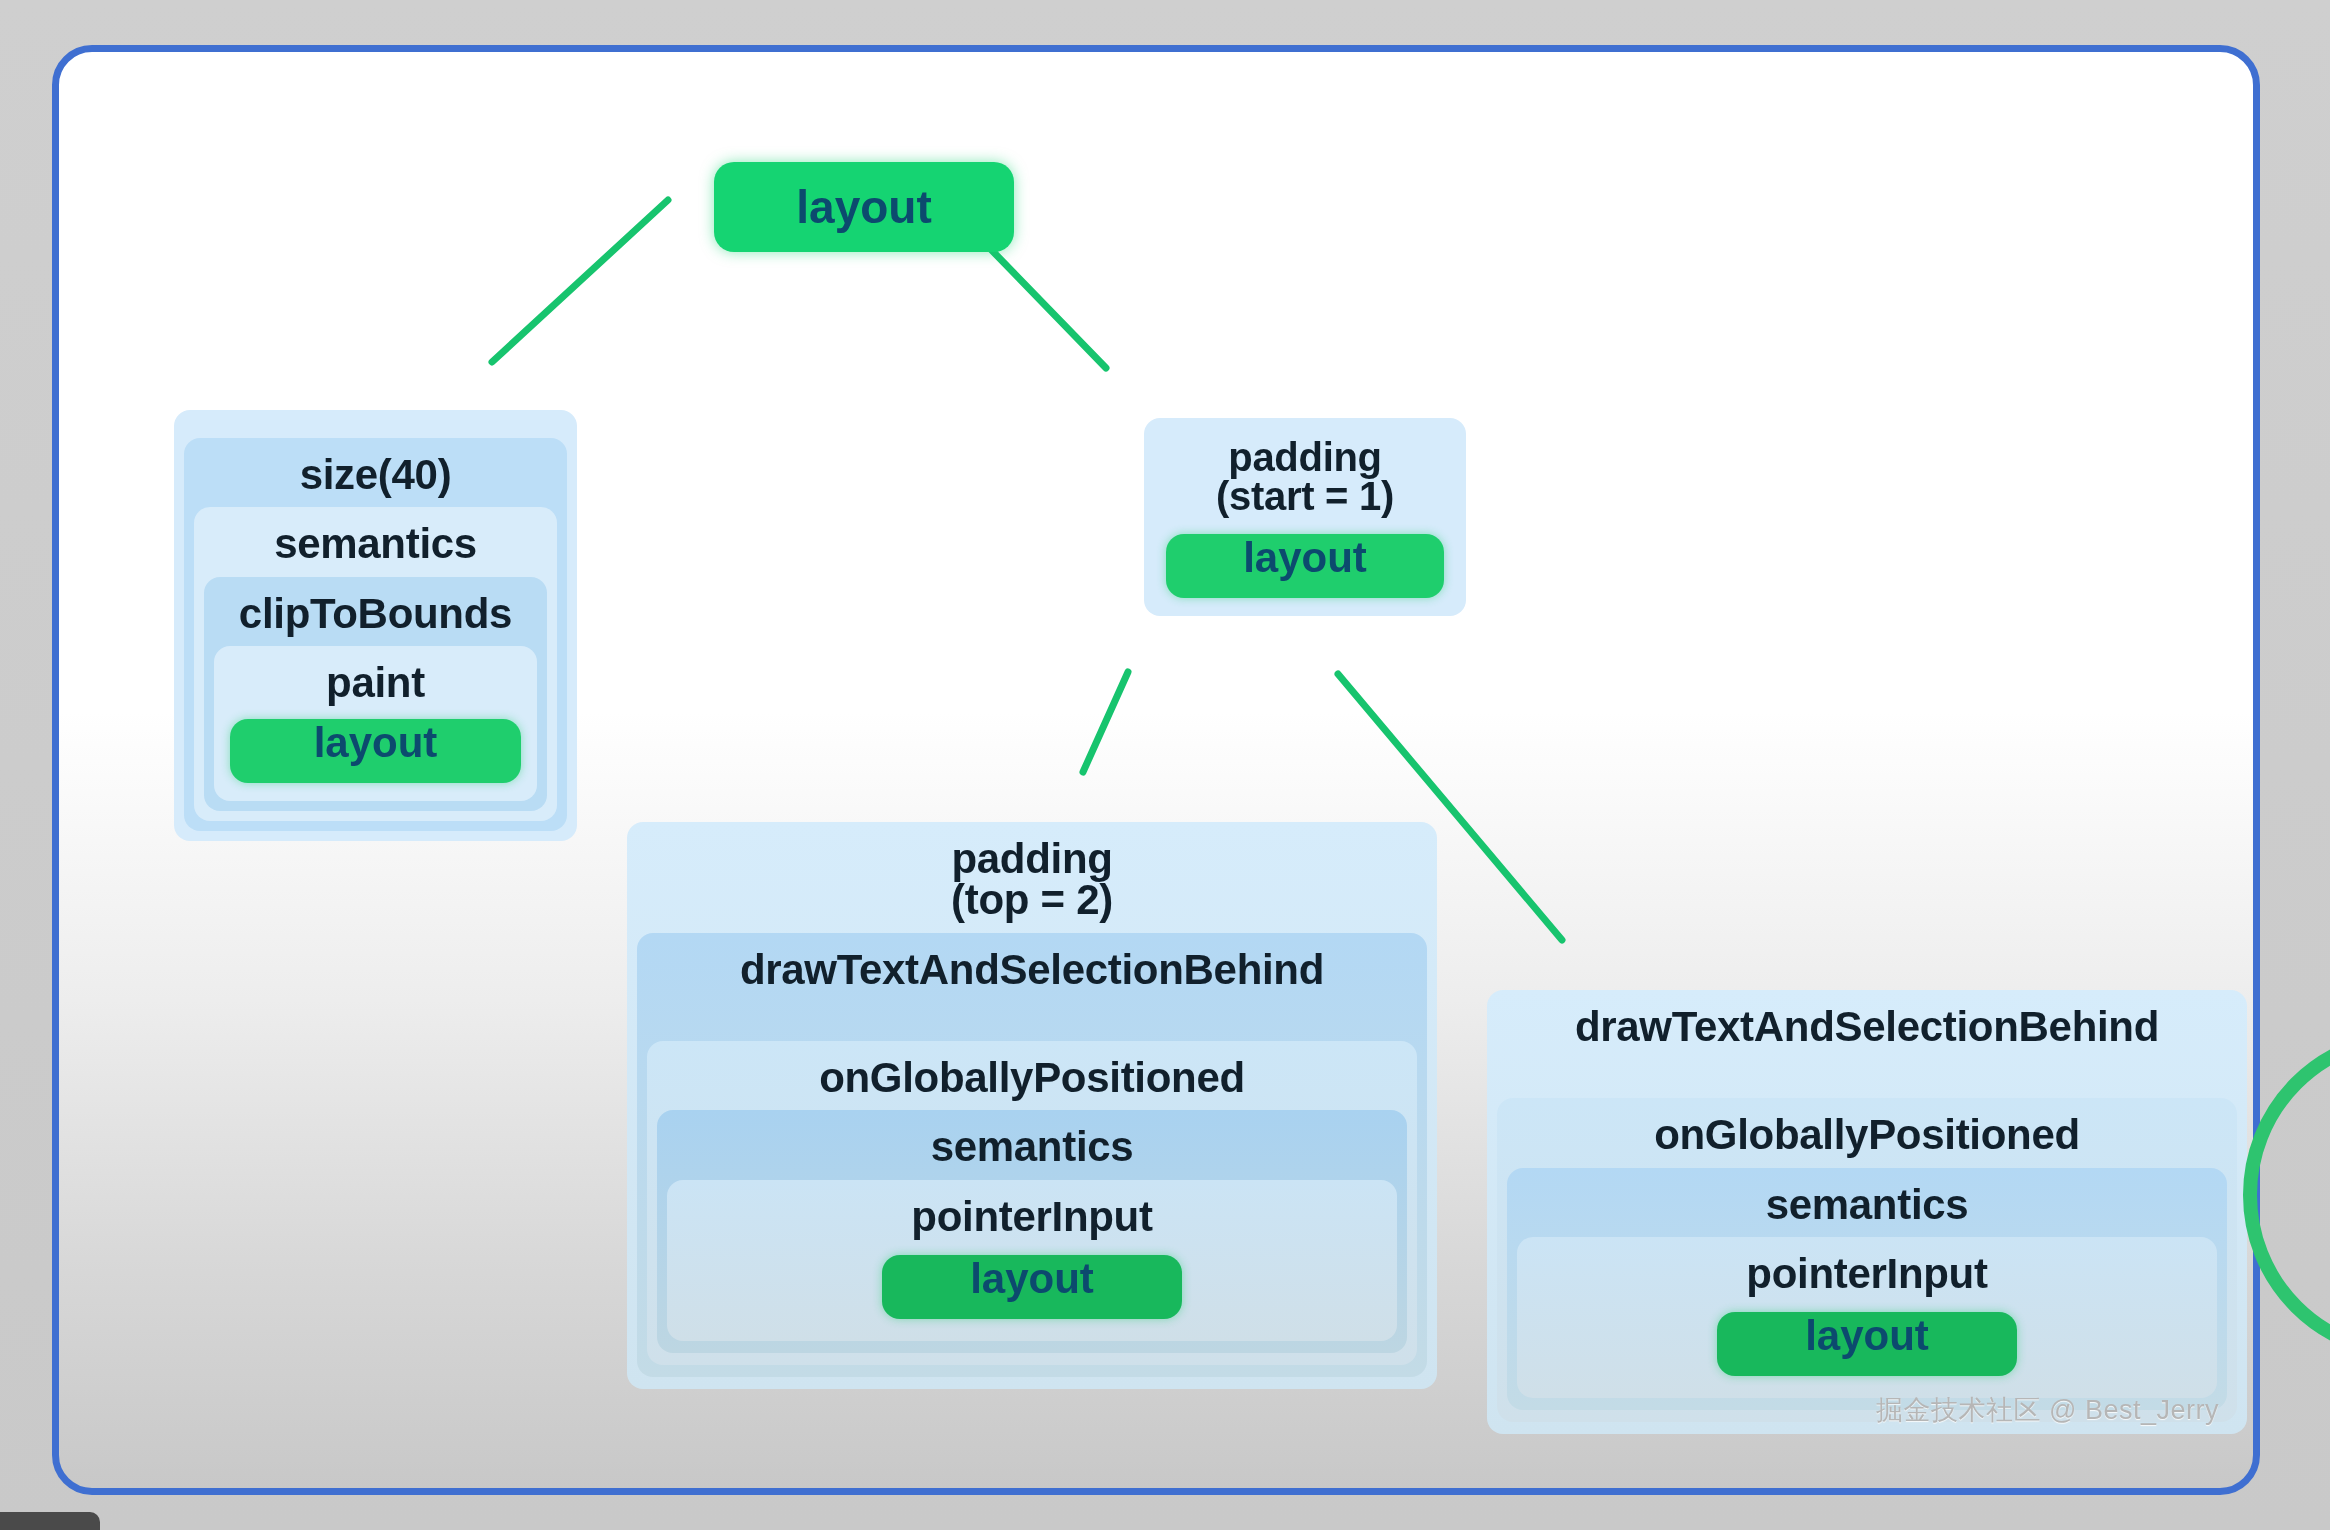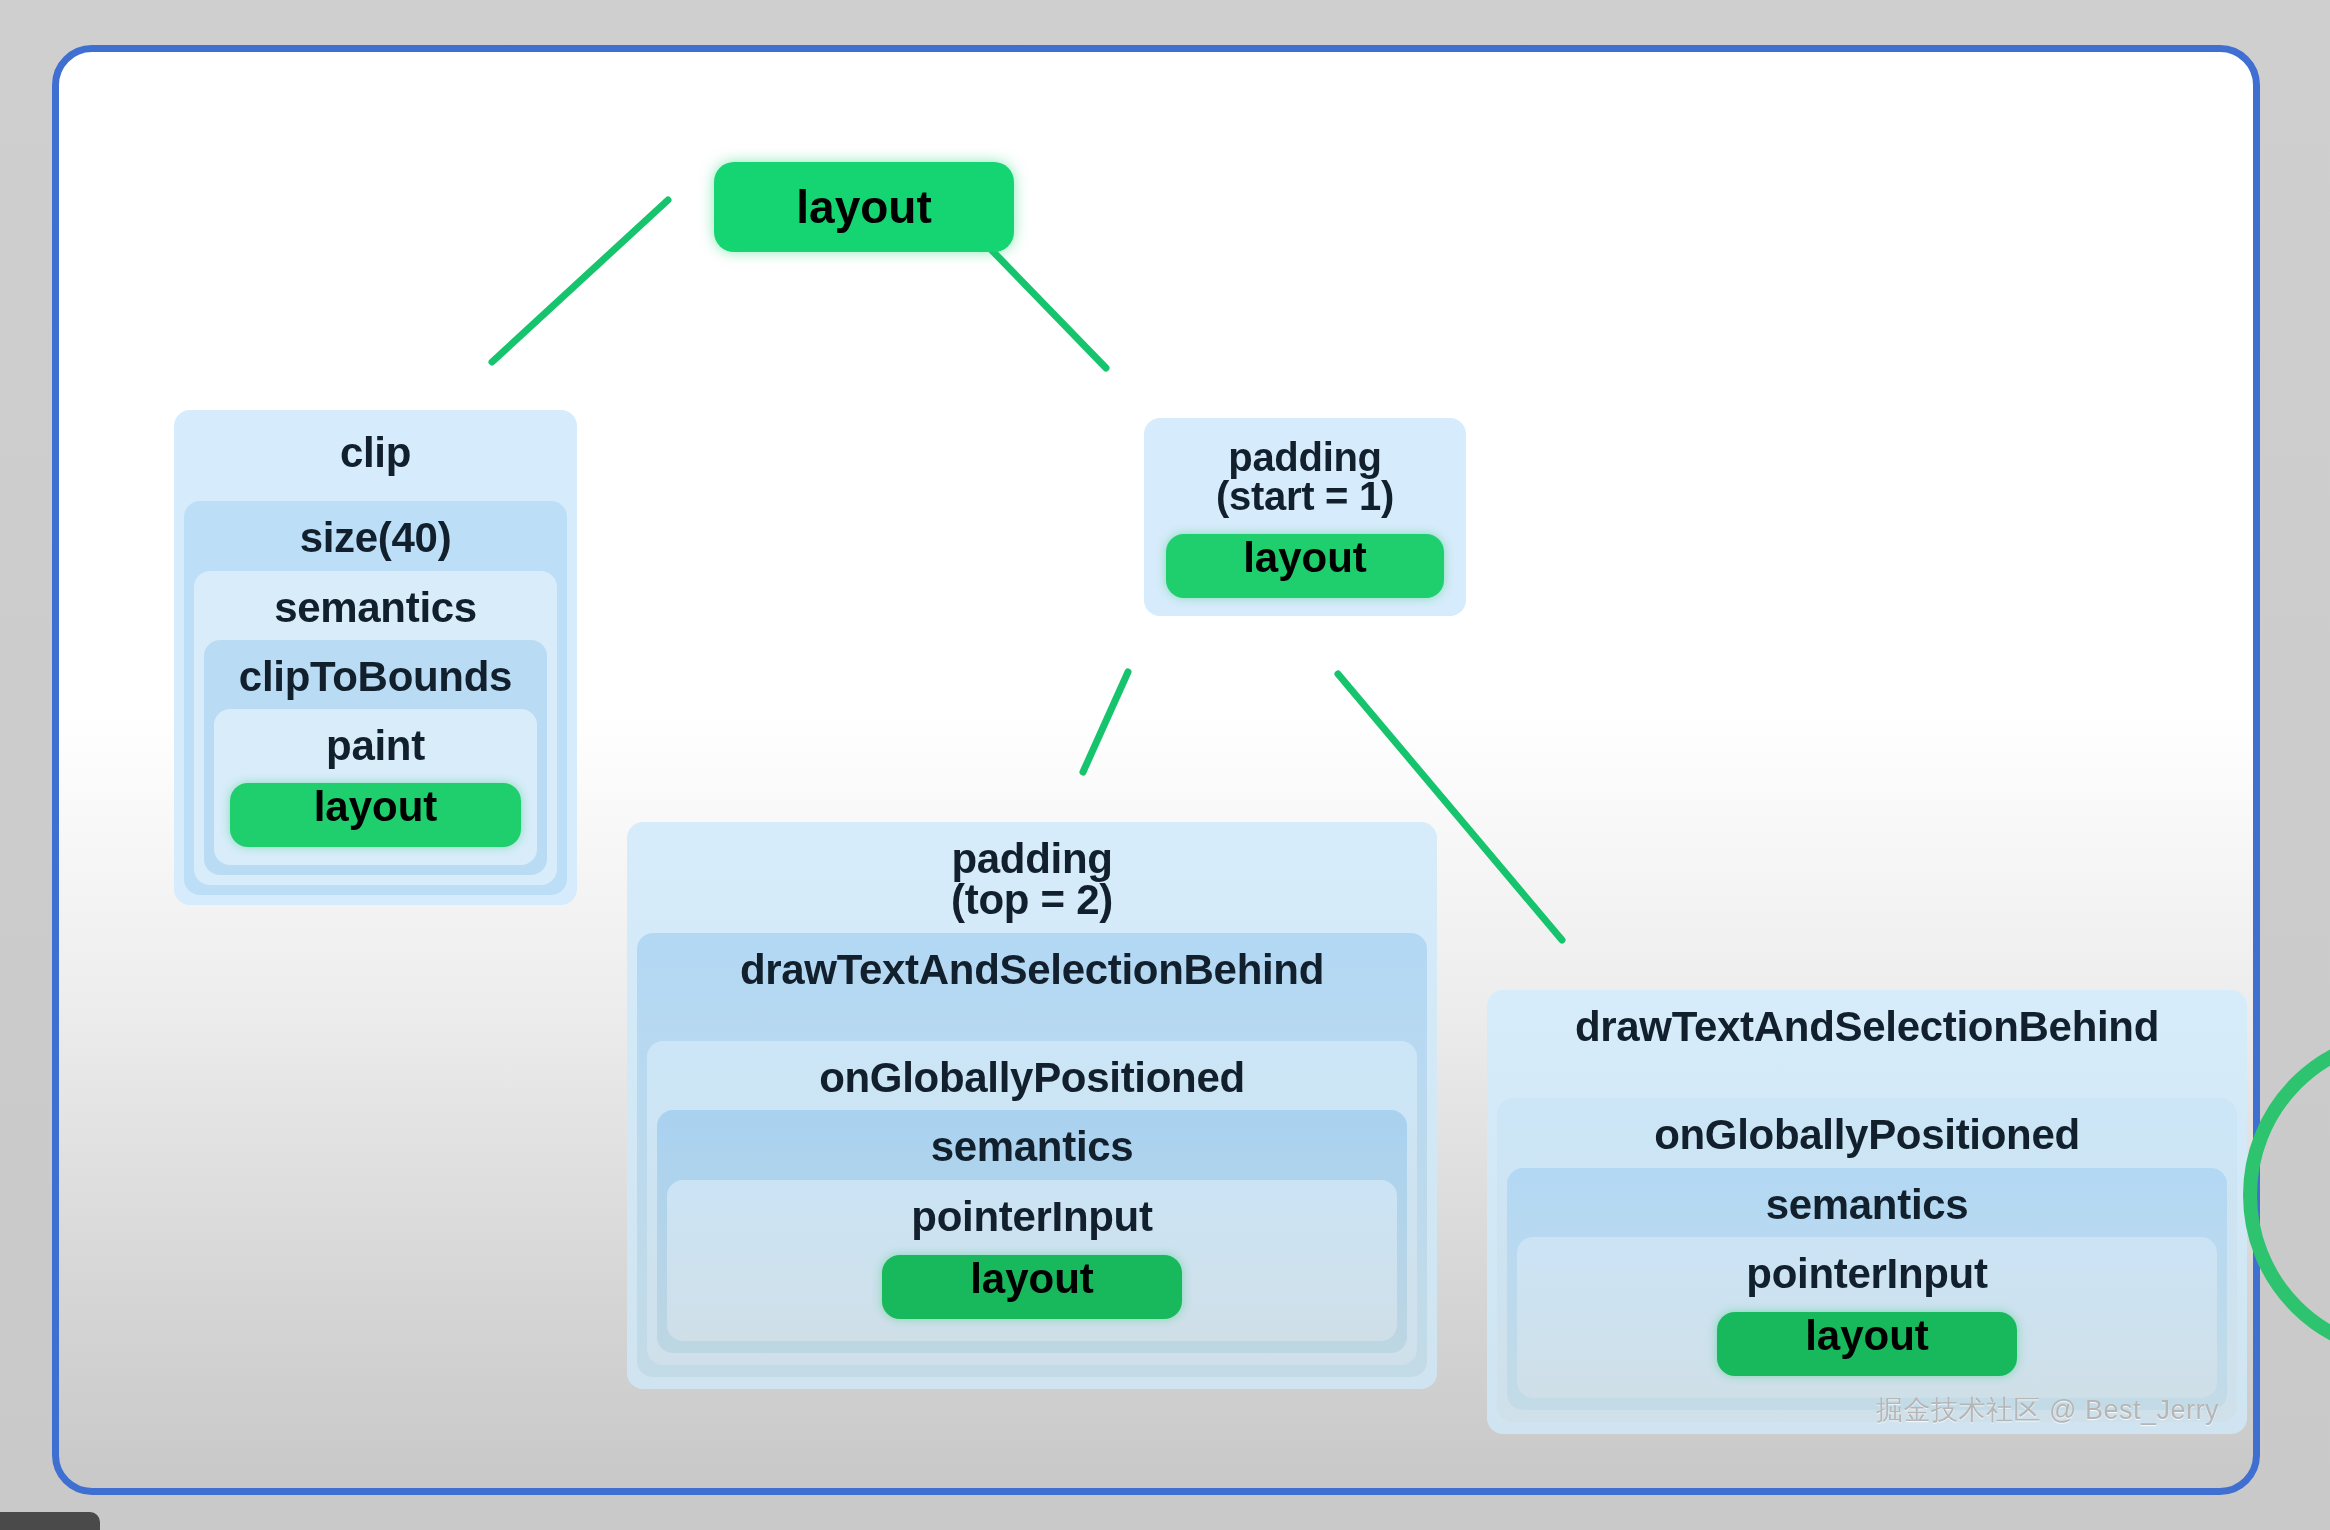--- a/index.html
+++ b/index.html
@@ -81,21 +81,21 @@
   .gtint-a { background: linear-gradient(180deg, #d6ecfb 0%, #cfe4f0 100%); }
   .gtint-b { background: linear-gradient(180deg, #b3d8f4 0%, #c3dbe6 100%); }
   .gtint-c { background: linear-gradient(180deg, #cce6f7 0%, #cfe0ea 100%); margin-top: 39px; }
   .gtint-d { background: linear-gradient(180deg, #a9d2f0 0%, #bdd6e2 100%); }
   .gtint-e { background: linear-gradient(180deg, #cbe4f5 0%, #cfdfe8 100%); }
 
   
   .leaf-green {
     background: #1fce6d;
     border-radius: 18px;
-    color: #000000;
+    color: #0c4a6e;
     font-weight: 700;
     text-align: center;
     box-shadow: 0 0 10px rgba(31,206,109,0.45);
     padding: 0 10px 16px 10px;
     box-sizing: border-box;
   }
   .leaf-green.root {
     background: #15d472;
     border-radius: 20px;
     box-shadow: 0 0 14px rgba(21,212,114,0.5);
@@ -226,21 +226,20 @@
 
       <line x1="1338" y1="674" x2="1562" y2="940" stroke="#17c46e" stroke-width="7" stroke-linecap="round"></line>
     </svg>
 
     <div class="node" id="root-node">
       <div class="leaf-green root">layout</div>
     </div>
 
     <div class="node" id="clip-stack">
       <div class="box tint-a">
-        <span class="label">clip</span>
         <div class="box tint-b">
           <span class="label">size(40)</span>
           <div class="box tint-c">
             <span class="label">semantics</span>
             <div class="box tint-d">
               <span class="label">clipToBounds</span>
               <div class="box tint-c">
                 <span class="label">paint</span>
                 <div class="leaf-green">layout</div>
               </div>

